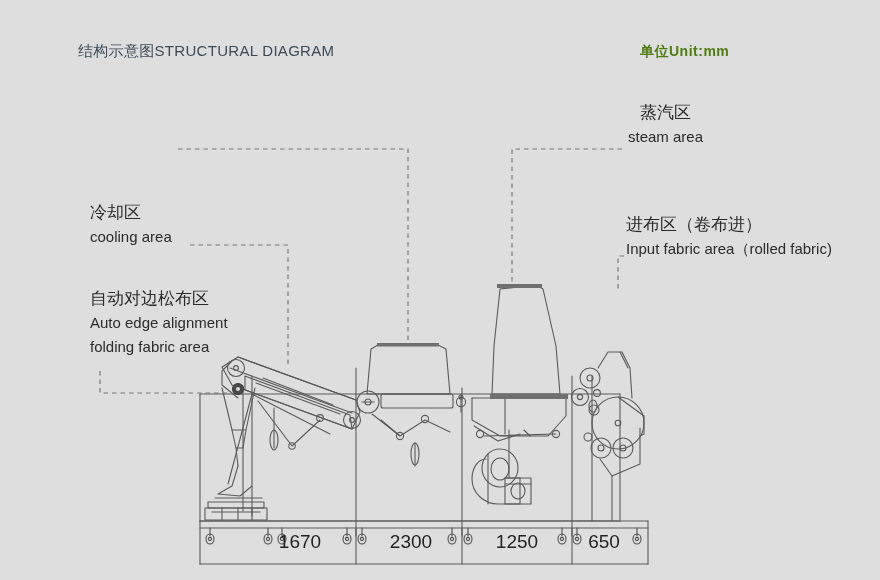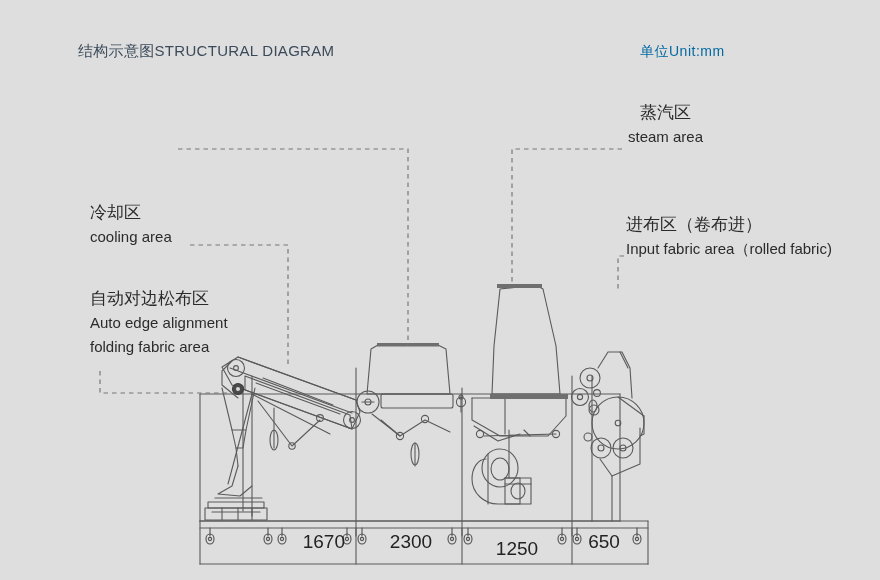--- a/index.html
+++ b/index.html
@@ -12,21 +12,21 @@
   }
   #stage{position:absolute;left:0;top:16px;width:880px;height:580px;}
   #stage svg{position:absolute;left:0;top:0;}
 
   .hdr-title{
     position:absolute;left:78px;top:26px;
     font-size:15px;color:#3b4a5a;letter-spacing:.3px;white-space:nowrap;
   }
   .hdr-unit{
     position:absolute;left:640px;top:27px;
-    font-size:14px;color:#0369a1;letter-spacing:.5px;white-space:nowrap;
+    font-size:14px;color:#4d7c0f;letter-spacing:.5px;white-space:nowrap;font-weight:bold;
   }
 
   .lbl{position:absolute;color:#2b2b2b;white-space:nowrap;}
   .lbl .cn{font-size:17px;line-height:25px;}
   .lbl .en{font-size:15px;line-height:24px;}
 
   .lb-dry{left:90px;top:84px;}
   .lb-cool{left:90px;top:184px;}
   .lb-auto{left:90px;top:270px;}
   .lb-steam{left:628px;top:84px;text-align:center;}
@@ -255,18 +255,18 @@
   <div class="lbl lb-steam">
     <div class="cn">蒸汽区</div>
     <div class="en">steam area</div>
   </div>
 
   <div class="lbl lb-input">
     <div class="cn">进布区（卷布进）</div>
     <div class="en">Input fabric area（rolled fabric)</div>
   </div>
 
-  <div class="dim" style="left:255px;top:515px;width:90px;text-align:right;">1670</div>
+  <div class="dim" style="left:255px;top:515px;width:90px;">1670</div>
   <div class="dim" style="left:366px;top:515px;width:90px;">2300</div>
-  <div class="dim" style="left:472px;top:515px;width:90px;margin-top:7px;">1250</div>
+  <div class="dim" style="left:472px;top:515px;width:90px;">1250</div>
   <div class="dim" style="left:575px;top:515px;width:58px;">650</div>
 
 </div>
 
 </body></html>

